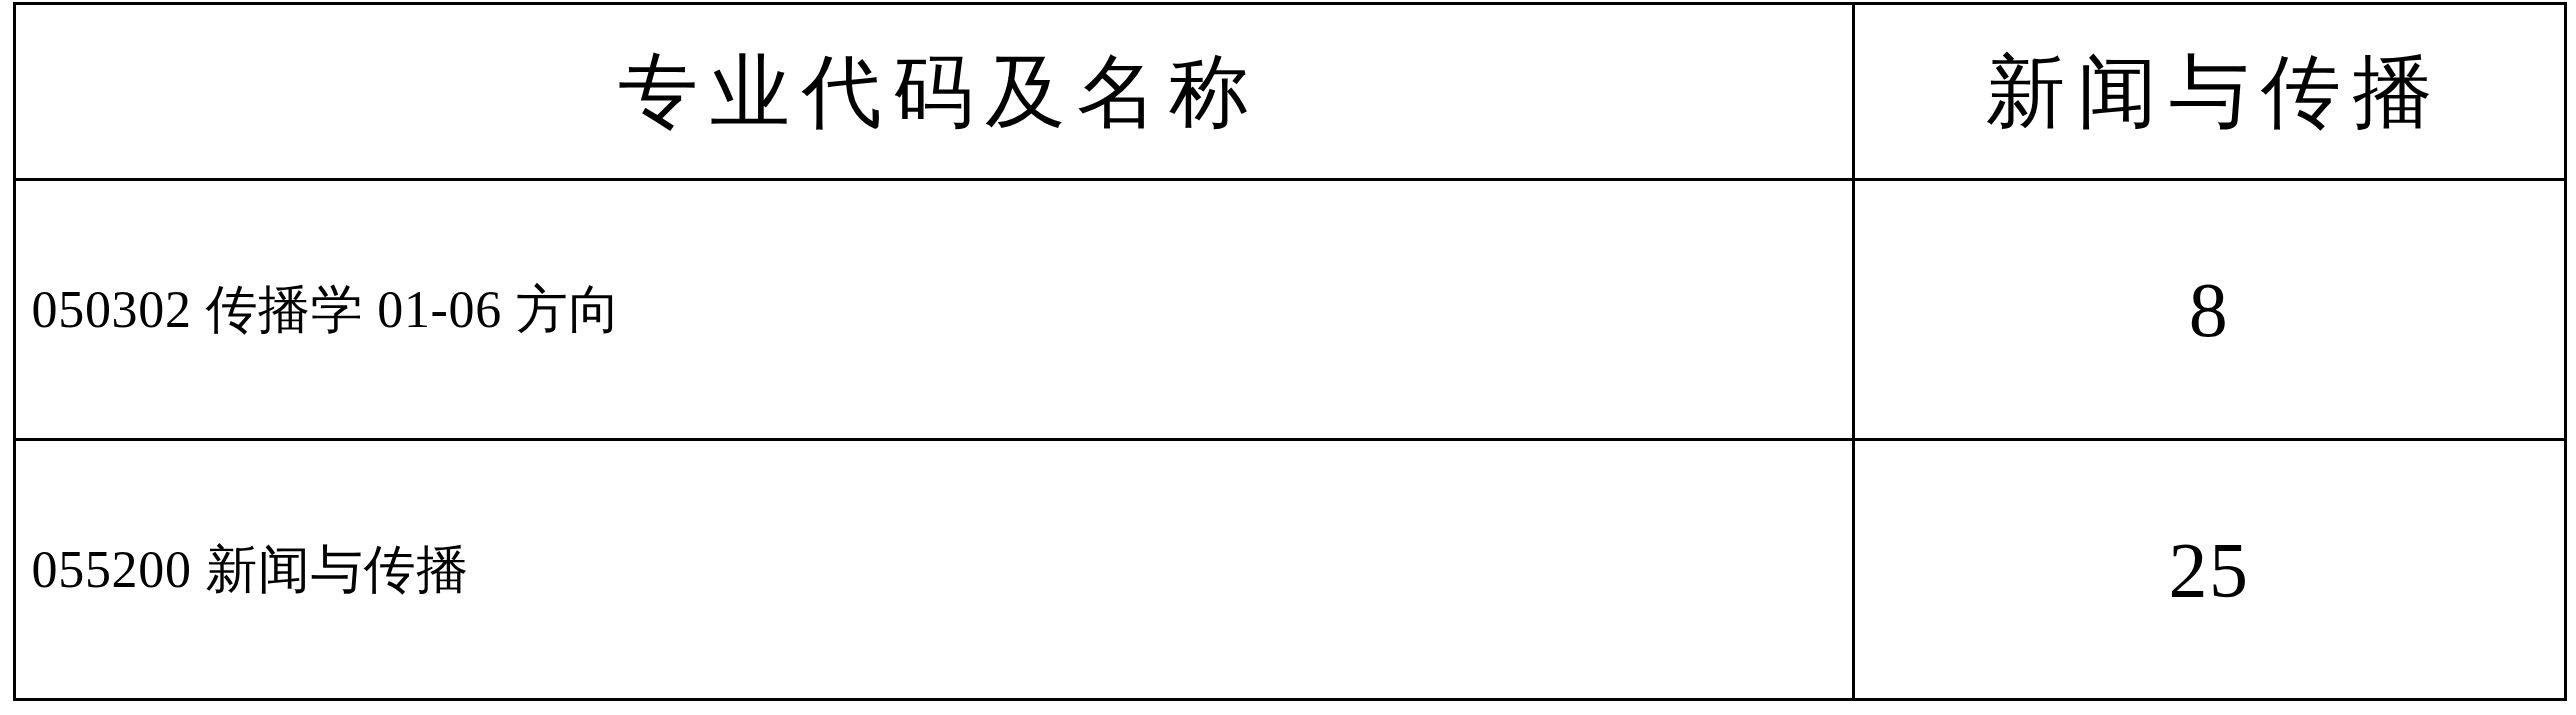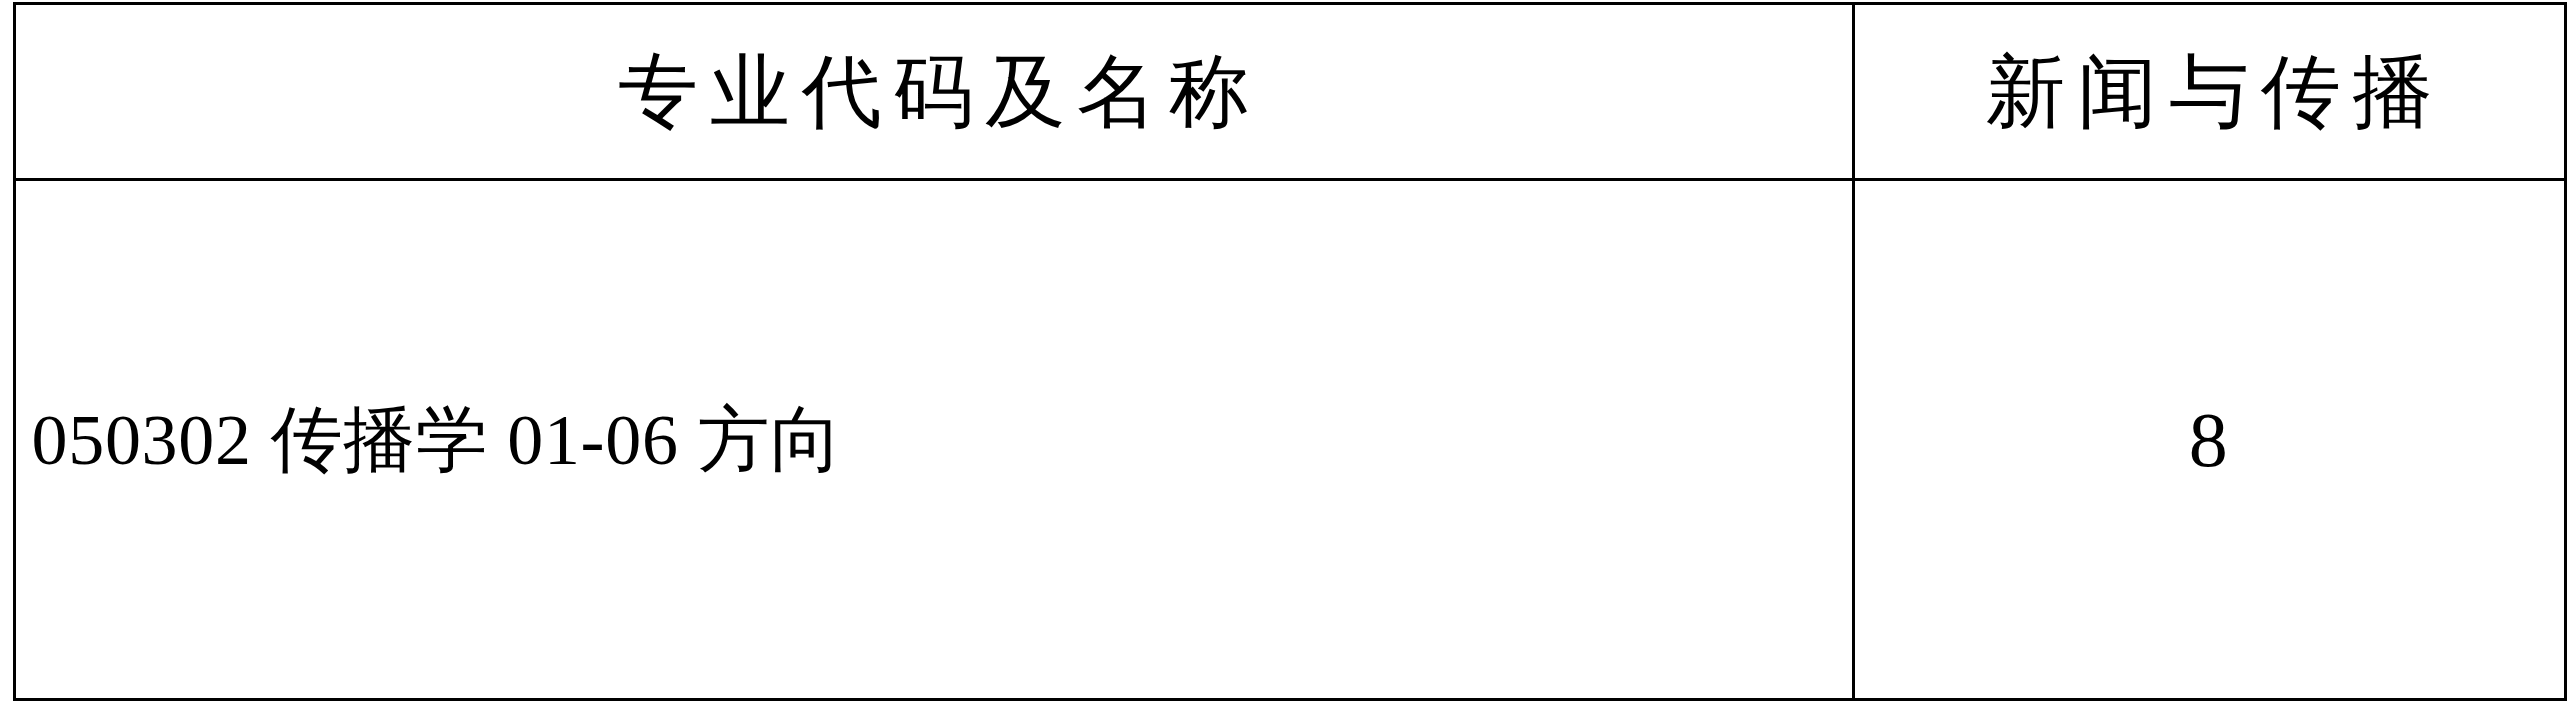--- a/index.html
+++ b/index.html
@@ -66,21 +66,21 @@
   
   .data-row td {
     height: 175px;
   }
   .name-cell-inner {
     display: flex;
     align-items: center;
     justify-content: flex-start;
     height: 100%;
     padding-left: 16px;
-    font-size: 72px;
+    font-size: 52px;
     line-height: 1;
     white-space: nowrap;
     letter-spacing: 0.7px;
   }
   .count-cell-inner {
     display: flex;
     align-items: center;
     justify-content: center;
     height: 100%;
     font-size: 78px;
@@ -115,18 +115,26 @@
       <tr class="data-row">
         <td>
           <div class="name-cell-inner">050302 传播学 01-06 方向</div>
         </td>
         <td>
           <div class="count-cell-inner">8</div>
         </td>
       </tr>
 
 
+      <tr class="data-row">
+        <td>
+          <div class="name-cell-inner">055200 新闻与传播</div>
+        </td>
+        <td>
+          <div class="count-cell-inner">25</div>
+        </td>
+      </tr>
 
     </tbody>
   </table>
 
 </div>
 
 
 </body></html>

